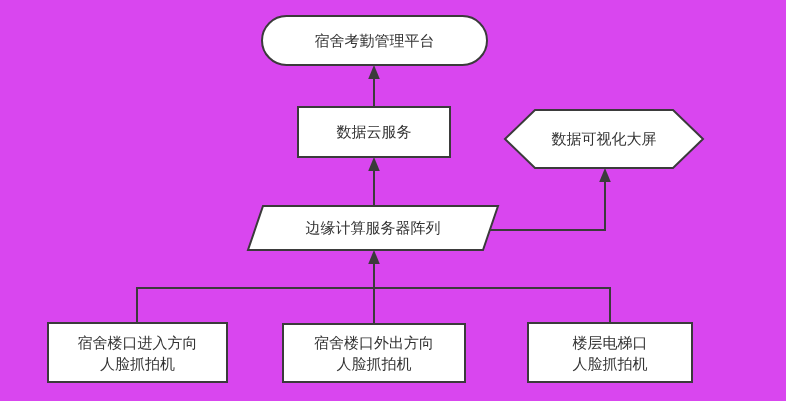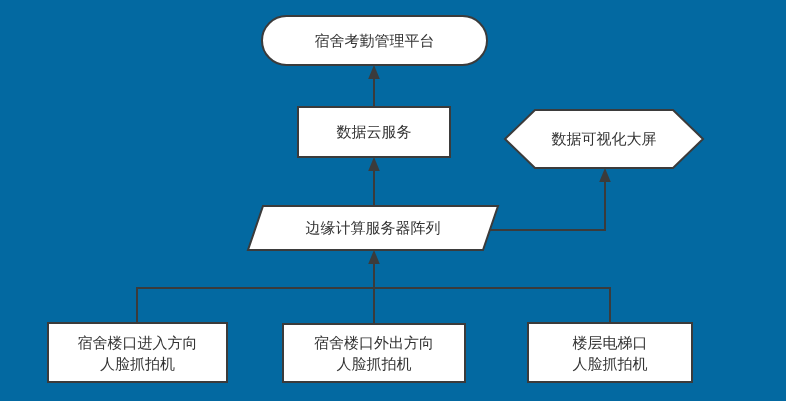--- a/index.html
+++ b/index.html
@@ -4,21 +4,21 @@
 <style>
   html, body {
     margin: 0;
     padding: 0;
     background: #ffffff;
   }
   .canvas {
     position: relative;
     width: 786px;
     height: 401px;
-    background: #0369a1;
+    background: #d946ef;
     font-family: "Liberation Sans", "DejaVu Sans", sans-serif;
     overflow: hidden;
   }
   svg text {
     font-family: "Liberation Sans", "DejaVu Sans", sans-serif;
     font-size: 15px;
     fill: #333333;
   }
   .shape {
     fill: #ffffff;

